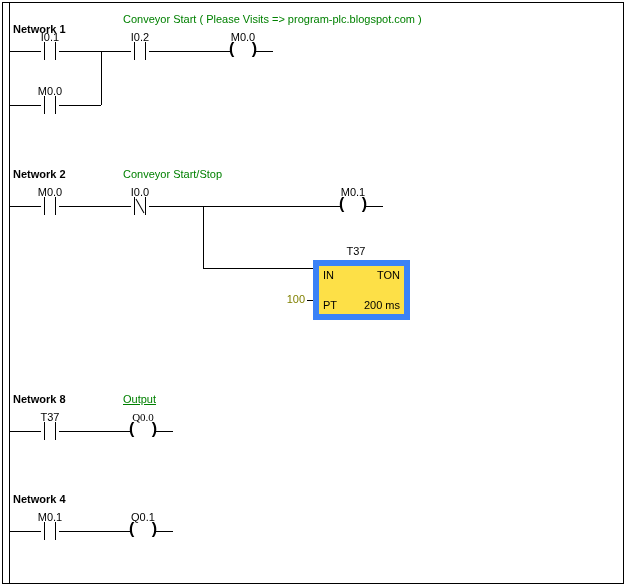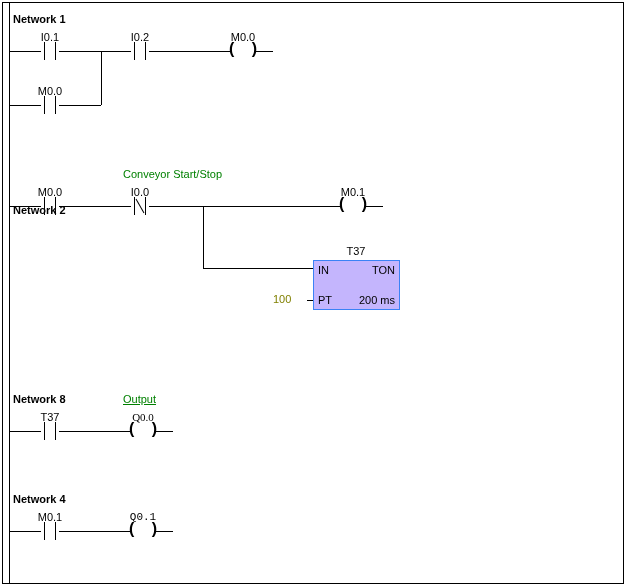--- a/index.html
+++ b/index.html
@@ -91,42 +91,43 @@
     margin-left: -12px;
     margin-top: -9px;
     font-weight: bold;
     font-size: 16px;
     line-height: 18px;
   }
   .coil .lp { position: absolute; left: -2px; top: -2px; }
   .coil .rp { position: absolute; right: -2px; top: -2px; }
   .box {
     position: absolute;
-    border: 1px solid #3b82f6;
-    background: #c4b5fd;
+    border: 6px solid #3b82f6;
+    background: #fde047;
     font-size: 10px;
   }
   .box-label {
     position: absolute;
     font-size: 11px;
   }
   .pt-val {
     position: absolute;
     font-size: 11px;
     color: #808000;
-    text-align: left;
+    text-align: right;
   }
 </style>
 </head>
 <body>
 
 <div class="outer-border">
   <div class="left-rail"></div>
 
-  <div class="net-title" style="left:10px; top:10px;">Network 1</div>
+  <div class="net-title" style="left:10px; top:20px;">Network 1</div>
+  <div class="net-comment" style="left:120px; top:10px;">Conveyor Start ( Please Visits =&gt; program-plc.blogspot.com )</div>
 
   <div class="wire-h" style="left:7px; top:48px; width:31px;"></div>
   <div class="contact" style="left:47px; top:48px;">
     <div class="lv"></div>
       <div class="rv"></div>
   </div>
   <div class="addr" style="left:47px; top:28px;">I0.1</div>
   <div class="wire-h" style="left:56px; top:48px; width:72px;"></div>
 
   <div class="contact" style="left:137px; top:48px;">
@@ -145,21 +146,21 @@
 
   <div class="wire-v" style="left:98px; top:48px; height:54px;"></div>
   <div class="wire-h" style="left:7px; top:102px; width:31px;"></div>
   <div class="contact" style="left:47px; top:102px;">
     <div class="lv"></div>
       <div class="rv"></div>
   </div>
   <div class="addr" style="left:47px; top:82px;">M0.0</div>
   <div class="wire-h" style="left:56px; top:102px; width:42px;"></div>
 
-  <div class="net-title" style="left:10px; top:165px;margin-top:36px;">Network 2</div>
+  <div class="net-title" style="left:10px; top:165px;">Network 2</div>
   <div class="net-comment" style="left:120px; top:165px;">Conveyor Start/Stop</div>
 
   <div class="wire-h" style="left:7px; top:203px; width:31px;"></div>
   <div class="contact" style="left:47px; top:203px;">
     <div class="lv"></div>
       <div class="rv"></div>
   </div>
   <div class="addr" style="left:47px; top:183px;">M0.0</div>
   <div class="wire-h" style="left:56px; top:203px; width:72px;"></div>
 
@@ -217,16 +218,16 @@
     <div class="lv"></div>
       <div class="rv"></div>
   </div>
   <div class="addr" style="left:47px; top:508px;">M0.1</div>
   <div class="wire-h" style="left:56px; top:528px; width:72px;"></div>
 
   <div class="coil" style="left:140px; top:528px;">
     <span class="lp">(</span>
       <span class="rp">)</span>
   </div>
-  <div class="addr" style="left:140px; top:508px;font-family:Liberation Mono, monospace;">Q0.1</div>
+  <div class="addr" style="left:140px; top:508px;">Q0.1</div>
   <div class="wire-h" style="left:152px; top:528px; width:18px;"></div>
 
 </div>
 
 </body></html>

